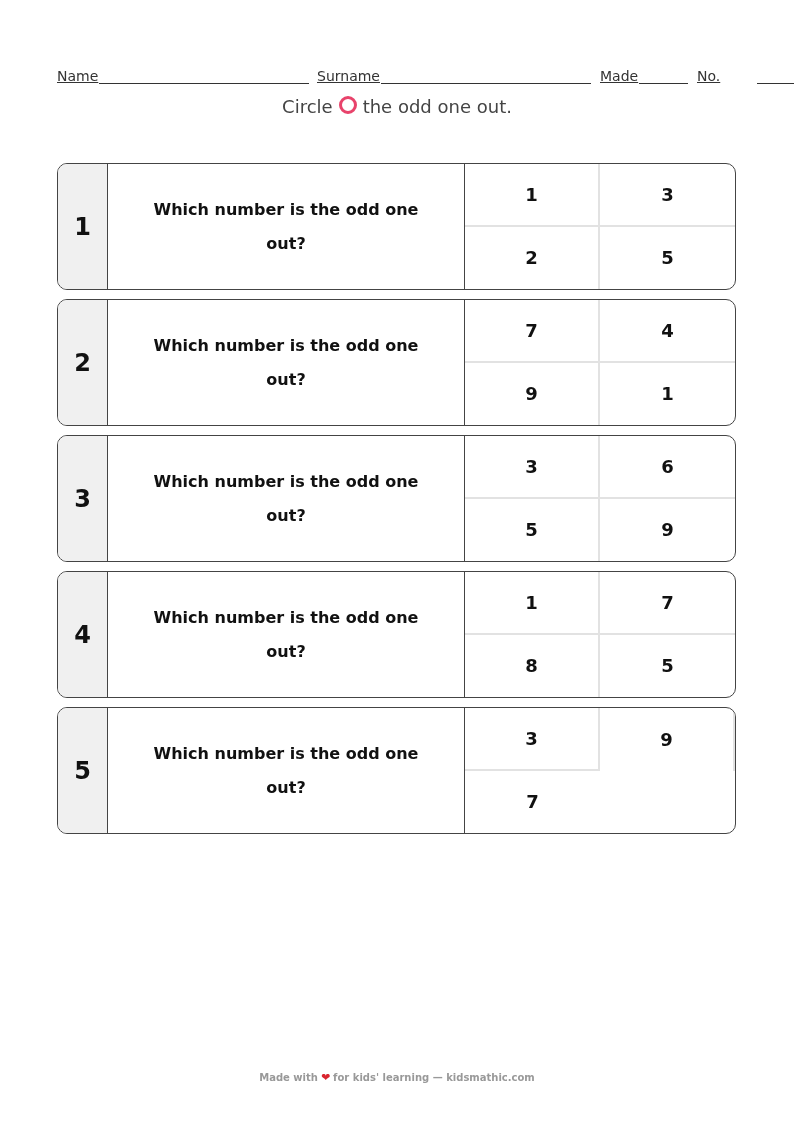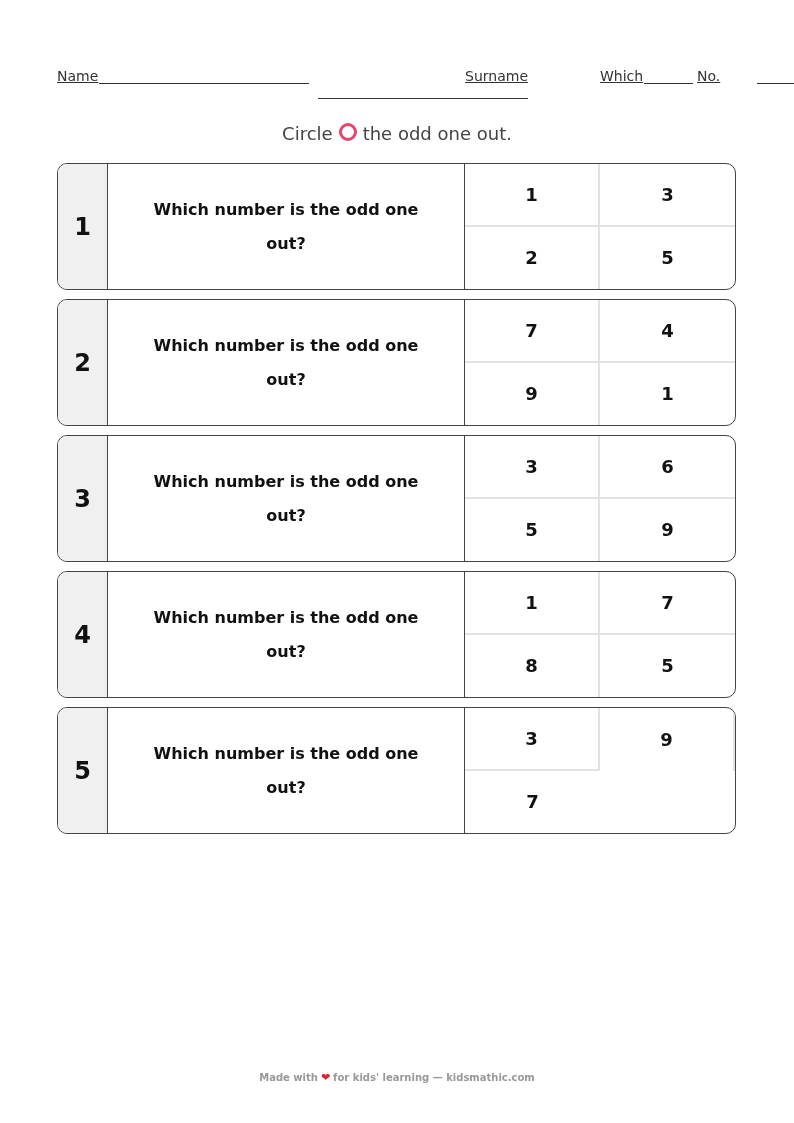--- a/index.html
+++ b/index.html
@@ -1,46 +1,46 @@
 <!DOCTYPE html>
 <html><head>
 <meta charset="utf-8">
 <style>
   html, body { margin: 0; padding: 0; background: #ffffff; }
   body { width: 794px; height: 1123px; position: relative; font-family: "DejaVu Sans", sans-serif; color: #111; overflow: hidden; }
   .header-row { position: absolute; top: 68px; left: 57px; width: 716px; height: 20px; font-size: 14px; color: #333; }
   .hf { position: absolute; top: 0; display: flex; align-items: flex-end; text-decoration: underline; }
   .hf .lbl { white-space: nowrap; }
   .hf .line { border-bottom: 1px solid #333; height: 14px; margin-left: 1px; }
-  .instruction { position: absolute; top: 123px; left: 0; width: 794px; text-align: center; font-size: 18px; color: #444; }
+  .instruction { position: absolute; top: 96px; left: 0; width: 794px; text-align: center; font-size: 18px; color: #444; }
   .ring { display: inline-block; width: 12px; height: 12px; border: 3.5px solid #e8436b; border-radius: 50%; vertical-align: -1px; margin: 0 6px; }
   .card { position: absolute; left: 57px; width: 677px; height: 125px; border: 1.5px solid #444; border-radius: 10px; overflow: hidden; display: flex; background: #fff; }
   .qnum { width: 49px; background: #f0f0f0; border-right: 1.5px solid #444; display: flex; align-items: center; justify-content: center; font-size: 24px; font-weight: bold; }
   .qtext { width: 357px; border-right: 1.5px solid #444; display: flex; align-items: center; justify-content: center; text-align: center; font-size: 16px; font-weight: bold; line-height: 34px; padding: 0 24px; box-sizing: border-box; }
   .answers { flex: 1; display: grid; grid-template-columns: 1fr 1fr; grid-template-rows: 1fr 1fr; }
   .ans { display: flex; align-items: center; justify-content: center; font-size: 18px; font-weight: bold; border-color: #e2e2e2; border-style: solid; border-width: 0; }
   .ans.c0 { border-right-width: 2px; }
   .ans.r0 { border-bottom-width: 2px; }
   .footer { position: absolute; top: 1071px; left: 0; width: 794px; text-align: center; font-size: 10px; color: #999; font-weight: bold; }
   .heart { color: #d9252f; font-size: 11px; margin: 0 3px; }
 </style>
 </head>
 <body>
 
 <div class="header-row">
   <div class="hf" style="left:0px;">
     <span class="lbl">Name</span>
     <span class="line" style="width:210px;"></span>
   </div>
-  <div class="hf" style="left:260px;flex-direction:column;">
+  <div class="hf" style="left:260px;">
     <span class="lbl">Surname</span>
     <span class="line" style="width:210px;"></span>
   </div>
   <div class="hf" style="left:543px;">
-    <span class="lbl">Which</span>
+    <span class="lbl">Made</span>
     <span class="line" style="width:49px;"></span>
   </div>
   <div class="hf" style="left:640px;gap:36px;">
     <span class="lbl">No.</span>
     <span class="line" style="width:50px;"></span>
   </div>
 </div>
 
 <div class="instruction">
   <span>Circle</span><span class="ring"></span><span>the odd one out.</span>

